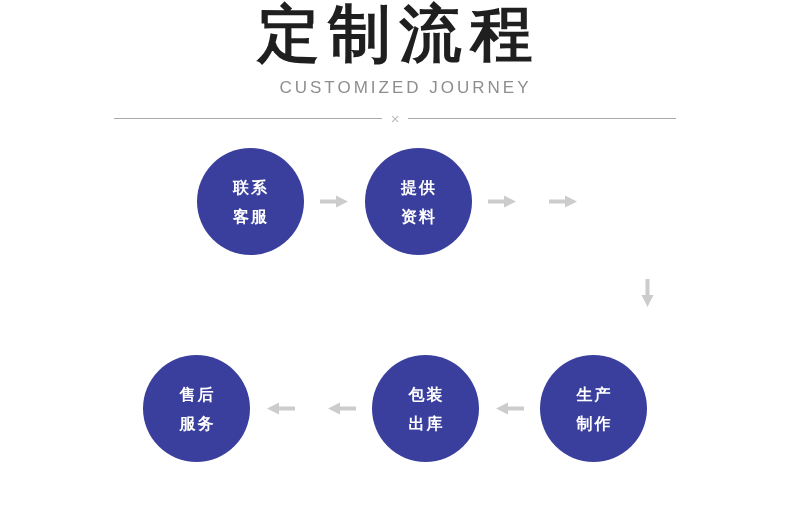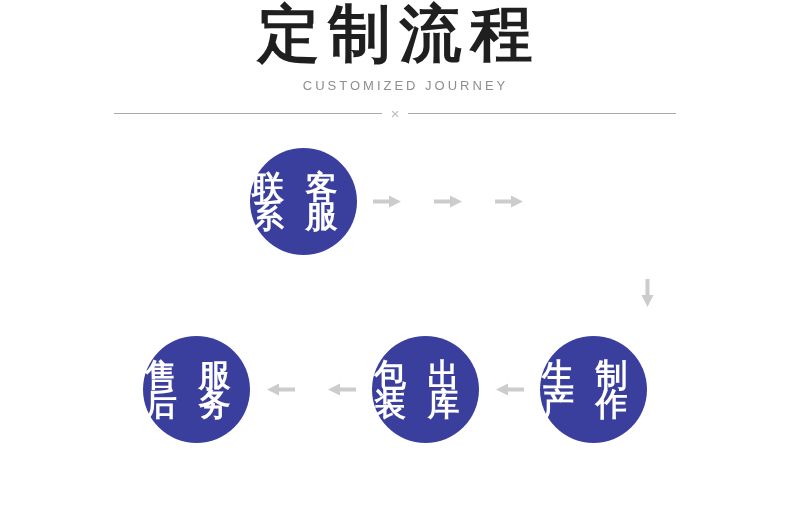--- a/index.html
+++ b/index.html
@@ -24,21 +24,21 @@
   .title {
     font-size: 62px;
     line-height: 68px;
     font-weight: 900;
     letter-spacing: 9px;
     padding-left: 9px;
     color: var(--title-text);
   }
   .subtitle {
     margin-top: 10px;
-    font-size: 13px;
+    font-size: 17px;
     letter-spacing: 3px;
     padding-left: 21px;
     color: var(--subtitle-text);
   }
   .divider {
     width: 562px;
     margin: 13px auto 0;
     display: flex;
     align-items: center;
   }
@@ -51,33 +51,33 @@
   }
 
   .row {
     position: absolute;
     left: 0; right: 0;
     display: flex;
     justify-content: center;
     align-items: center;
   }
   .row1 { top: 148px; }
-  .row2 { top: 336px; }
+  .row2 { top: 355px; }
 
   .circle {
     width: 107px; height: 107px;
     border-radius: 50%;
     background: var(--circle-fill);
     color: var(--circle-text);
     display: flex;
-    flex-direction: row;
+    flex-direction: column;
     justify-content: center;
     align-items: center;
     text-align: left;
-    font-size: 32px;
+    font-size: 16px;
     font-weight: bold;
     line-height: 29px;
     letter-spacing: 2px;
   }
   .circle span { padding-left: 2px; }
 
   .arrow-cell {
     width: 61px;
     display: flex;
     justify-content: center;
@@ -110,20 +110,24 @@
 
   <div class="row row1">
     <div class="circle">
       <span>联系</span>
       <span>客服</span>
     </div>
     <div class="arrow-cell">
       <svg class="arrow-svg" width="29" height="15" viewBox="0 0 29 15">
           <path d="M0 5.5 H16 V1.5 L28 7.5 L16 13.5 V9.5 H0 Z"></path>
         </svg>
+    </div>
+    <div class="circle">
+      <span>提供</span>
+      <span>资料</span>
     </div>
     <div class="arrow-cell">
       <svg class="arrow-svg" width="29" height="15" viewBox="0 0 29 15">
           <path d="M0 5.5 H16 V1.5 L28 7.5 L16 13.5 V9.5 H0 Z"></path>
         </svg>
     </div>
     <div class="arrow-cell">
       <svg class="arrow-svg" width="29" height="15" viewBox="0 0 29 15">
           <path d="M0 5.5 H16 V1.5 L28 7.5 L16 13.5 V9.5 H0 Z"></path>
         </svg>

